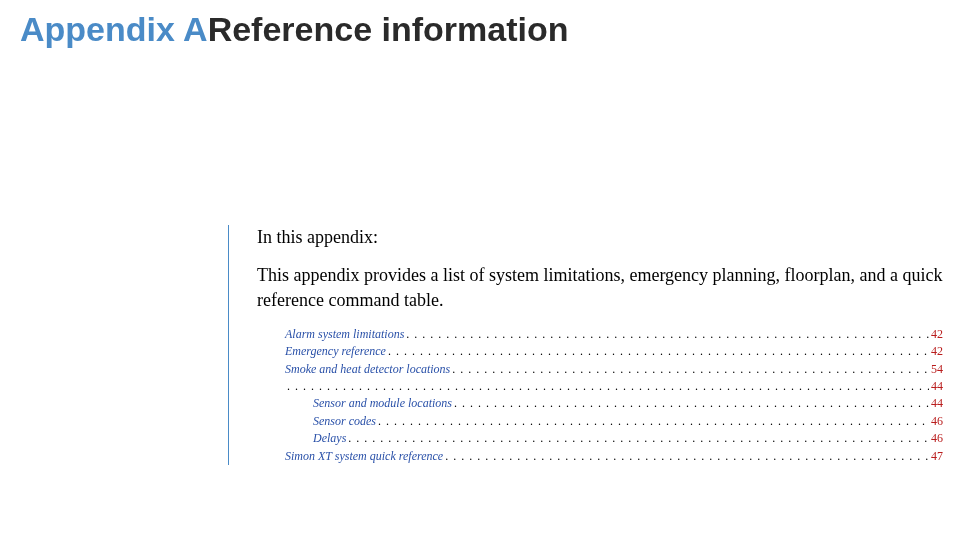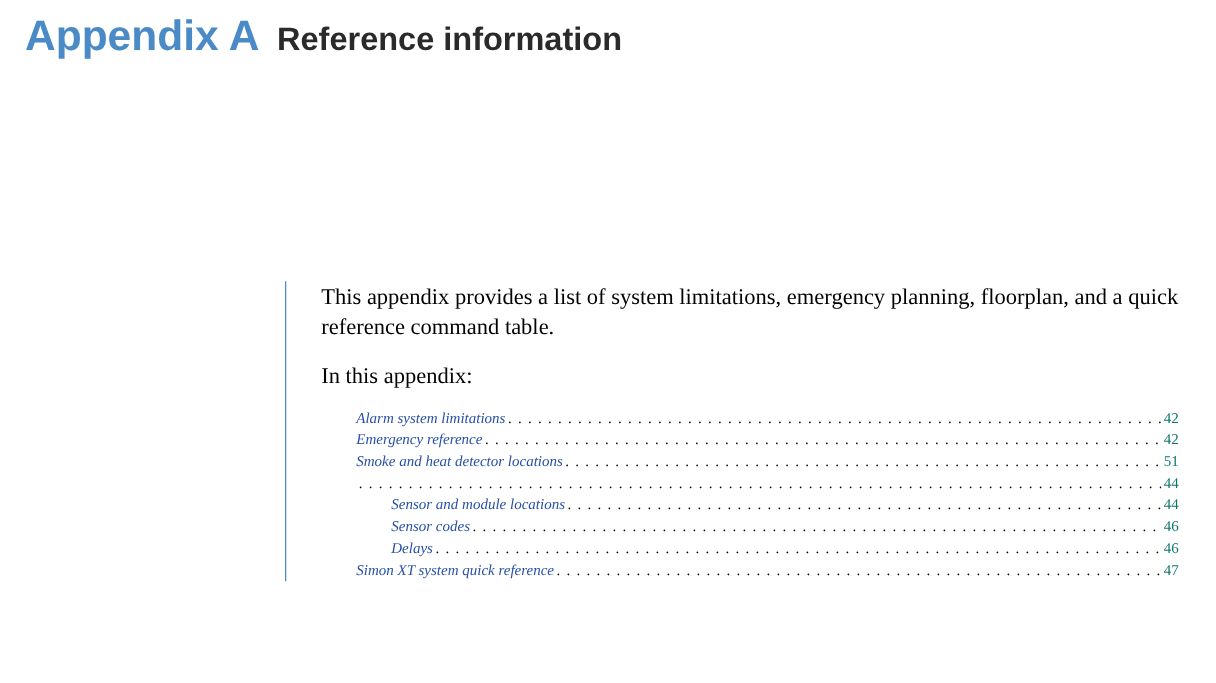--- a/index.html
+++ b/index.html
@@ -11,32 +11,31 @@
       width: 973px;
       height: 546px;
       background: #ffffff;
       font-family: Georgia, 'Times New Roman', serif;
       position: relative;
     }
     .header {
       padding: 10px 0 0 20px;
       display: flex;
       align-items: baseline;
-      gap: 14px;
     }
     .appendix-label {
       font-family: 'Trebuchet MS', 'Lucida Sans', Arial, sans-serif;
       font-size: 34px;
       font-weight: bold;
       color: #4A8BC7;
       white-space: nowrap;
     }
     .chapter-title {
       font-family: 'Trebuchet MS', 'Lucida Sans', Arial, sans-serif;
-      font-size: 26px;
+      font-size: 34px;
       font-weight: bold;
       color: #2a2a2a;
     }
     .content-wrapper {
       position: absolute;
       left: 228px;
       top: 225px;
       right: 30px;
       border-left: 1px solid #4A8BC7;
       padding-left: 28px;
@@ -73,52 +72,52 @@
       overflow: hidden;
       color: #000;
       font-style: normal;
       padding: 0 2px;
       letter-spacing: 1px;
     }
     .toc-leader::before {
       content: " . . . . . . . . . . . . . . . . . . . . . . . . . . . . . . . . . . . . . . . . . . . . . . . . . . . . . . . . . . . . . . . . . . . . . . . . . . . . . . . . . . . . . . . . . .";
     }
     .toc-page {
-      color: #0f766e;
+      color: #b91c1c;
       font-style: normal;
       padding-left: 2px;
     }
   </style>
 </head>
 <body>
 
 <div class="header">
   <span class="appendix-label">Appendix A</span>
   <span class="chapter-title">Reference information</span>
 </div>
 
 <div class="content-wrapper">
+  <p class="intro-text">In this appendix:</p>
   <p class="intro-text">This appendix provides a list of system limitations, emergency planning, floorplan, and a quick reference command table.</p>
-  <p class="intro-text">In this appendix:</p>
 
   <div class="toc">
     <div class="toc-line level-0">
       <span class="toc-title">Alarm system limitations</span>
       <span class="toc-leader"></span>
       <span class="toc-page">42</span>
     </div>
     <div class="toc-line level-0">
       <span class="toc-title">Emergency reference</span>
       <span class="toc-leader"></span>
       <span class="toc-page">42</span>
     </div>
     <div class="toc-line level-0">
       <span class="toc-title">Smoke and heat detector locations</span>
       <span class="toc-leader"></span>
-      <span class="toc-page">51</span>
+      <span class="toc-page">54</span>
     </div>
     <div class="toc-line level-0">
       <span class="toc-leader"></span>
       <span class="toc-page">44</span>
     </div>
     <div class="toc-line level-1">
       <span class="toc-title">Sensor and module locations</span>
       <span class="toc-leader"></span>
       <span class="toc-page">44</span>
     </div>

